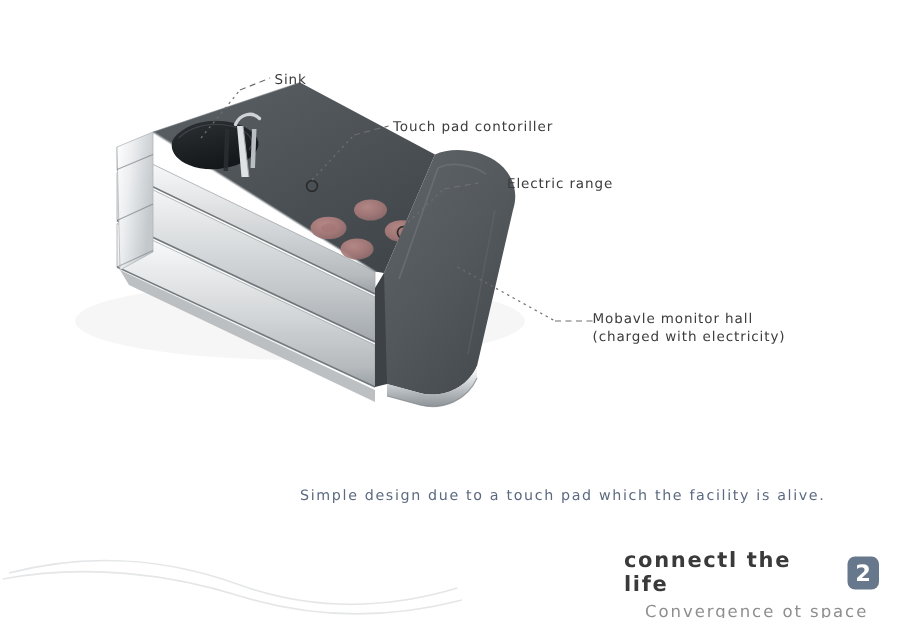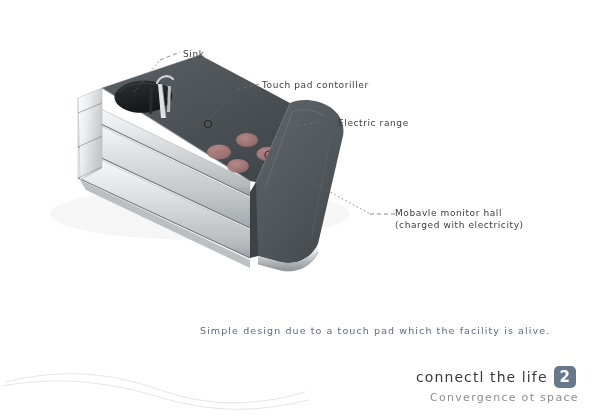--- a/index.html
+++ b/index.html
@@ -55,21 +55,21 @@
     width: 170px;
     height: 40px;
   }
   #logo-row {
     display: flex;
     align-items: center;
   }
   #logo-title {
     font-family: "DejaVu Sans", sans-serif;
     font-size: 14px;
-    font-weight: normal;
+    font-weight: bold;
     color: #3a3a3a;
     letter-spacing: 1.1px;
     line-height: 16px;
   }
   #logo-badge {
     width: 22px;
     height: 22px;
     margin-left: 6px;
     border-radius: 5px;
     background: #68788c;

